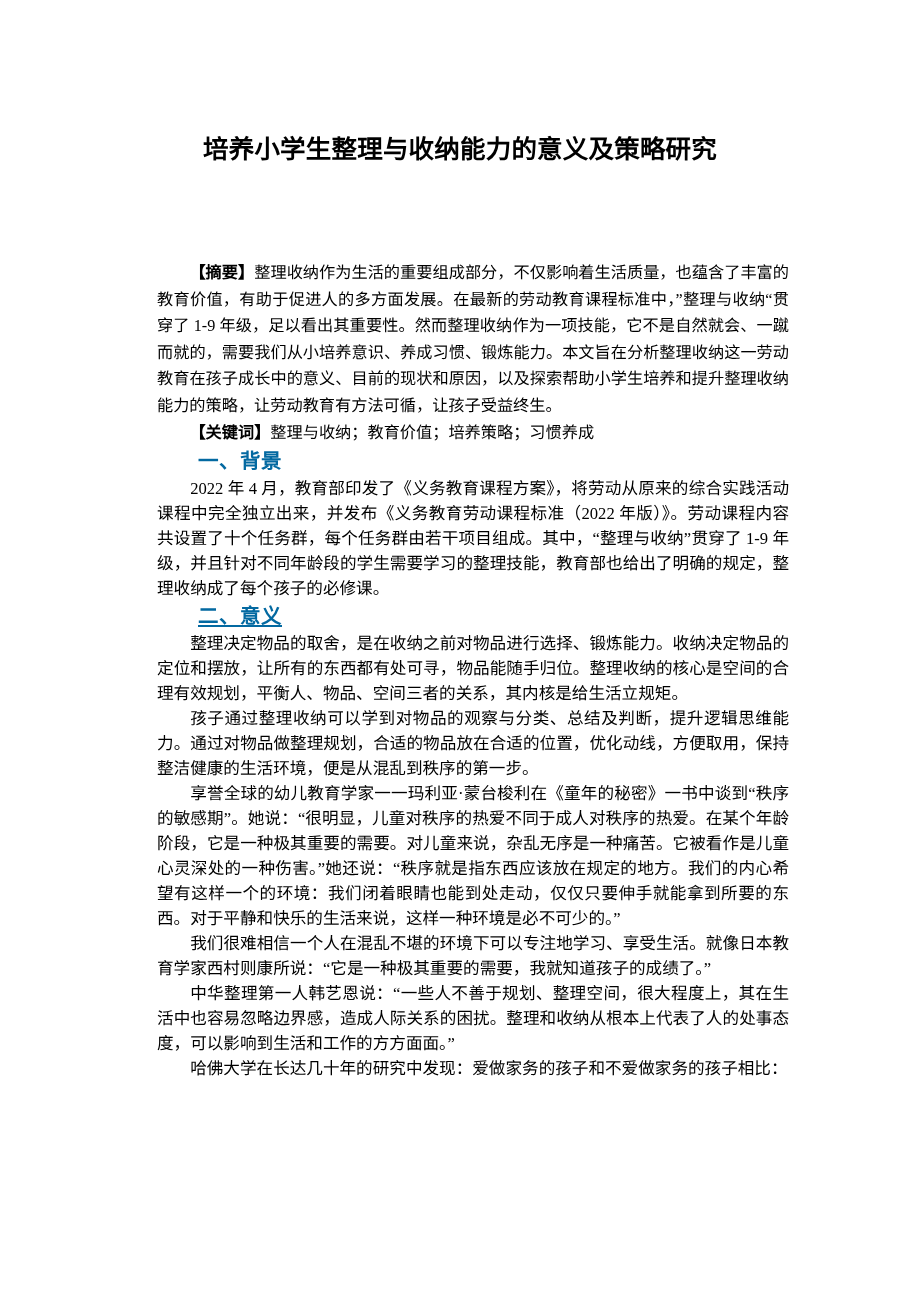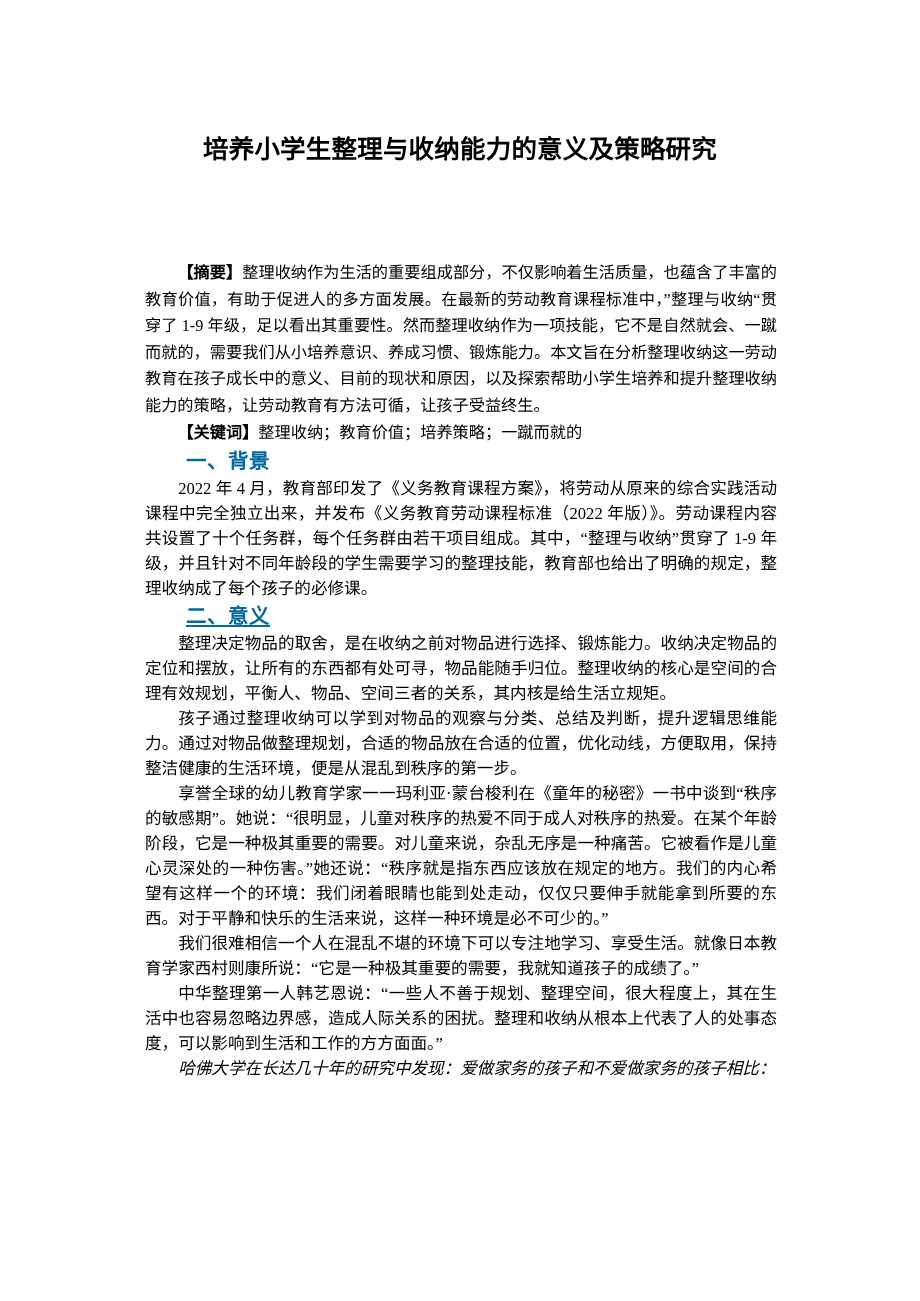--- a/index.html
+++ b/index.html
@@ -30,21 +30,21 @@
     font-size: 25.5px;
     line-height: 34px;
     color: #000000;
     letter-spacing: 0.2px;
     white-space: nowrap;
   }
 
   
   .body-col {
     position: absolute;
-    left: 145px;
+    left: 157px;
     top: 244px;
     width: 632px;
   }
 
   p.para {
     margin: 0;
     font-family: "Liberation Serif", "DejaVu Serif", serif;
     font-size: 16.6px;
     line-height: 25px;
     color: #000000;
@@ -73,34 +73,34 @@
     color: #0369a1;
     text-indent: 2em;
     letter-spacing: 0.5px;
   }
 
   
   .sp-keywords { margin-top: 2px; }
   .sp-h-bg  { margin-top: 42px; margin-bottom: 8px; }
   .sp-h-yy  { margin-top: 16px; margin-bottom: 8px; text-decoration: underline; }
   .sp-p     { margin-top: 0px; }
-  .sp-last  { margin-top: 14px; font-style: italic; }
+  .sp-last  { margin-top: 14px; }
 </style>
 </head>
 <body>
 
 <div class="page">
 
   <h1 class="doc-title">培养小学生整理与收纳能力的意义及策略研究</h1>
 
   <div class="body-col">
 
     <p class="para abstract"><span class="lead">【摘要】</span><span>整理收纳作为生活的重要组成部分，不仅影响着生活质量，也蕴含了丰富的教育价值，有助于促进人的多方面发展。在最新的劳动教育课程标准中，”整理与收纳“贯穿了 1-9 年级，足以看出其重要性。然而整理收纳作为一项技能，它不是自然就会、一蹴而就的，需要我们从小培养意识、养成习惯、锻炼能力。本文旨在分析整理收纳这一劳动教育在孩子成长中的意义、目前的现状和原因，以及探索帮助小学生培养和提升整理收纳能力的策略，让劳动教育有方法可循，让孩子受益终生。</span></p>
 
-    <p class="para abstract keywords sp-keywords"><span class="lead">【关键词】</span><span>整理收纳；教育价值；培养策略；一蹴而就的</span></p>
+    <p class="para abstract keywords sp-keywords"><span class="lead">【关键词】</span><span>整理与收纳；教育价值；培养策略；习惯养成</span></p>
 
     <h2 class="section sp-h-bg">一、背景</h2>
 
     <p class="para sp-p">2022 年 4 月，教育部印发了《义务教育课程方案》，将劳动从原来的综合实践活动课程中完全独立出来，并发布《义务教育劳动课程标准（2022 年版）》。劳动课程内容共设置了十个任务群，每个任务群由若干项目组成。其中，“整理与收纳”贯穿了 1-9 年级，并且针对不同年龄段的学生需要学习的整理技能，教育部也给出了明确的规定，整理收纳成了每个孩子的必修课。</p>
 
     <h2 class="section sp-h-yy">二、意义</h2>
 
     <p class="para sp-p">整理决定物品的取舍，是在收纳之前对物品进行选择、锻炼能力。收纳决定物品的定位和摆放，让所有的东西都有处可寻，物品能随手归位。整理收纳的核心是空间的合理有效规划，平衡人、物品、空间三者的关系，其内核是给生活立规矩。</p>
 
     <p class="para sp-p">孩子通过整理收纳可以学到对物品的观察与分类、总结及判断，提升逻辑思维能力。通过对物品做整理规划，合适的物品放在合适的位置，优化动线，方便取用，保持整洁健康的生活环境，便是从混乱到秩序的第一步。</p>

